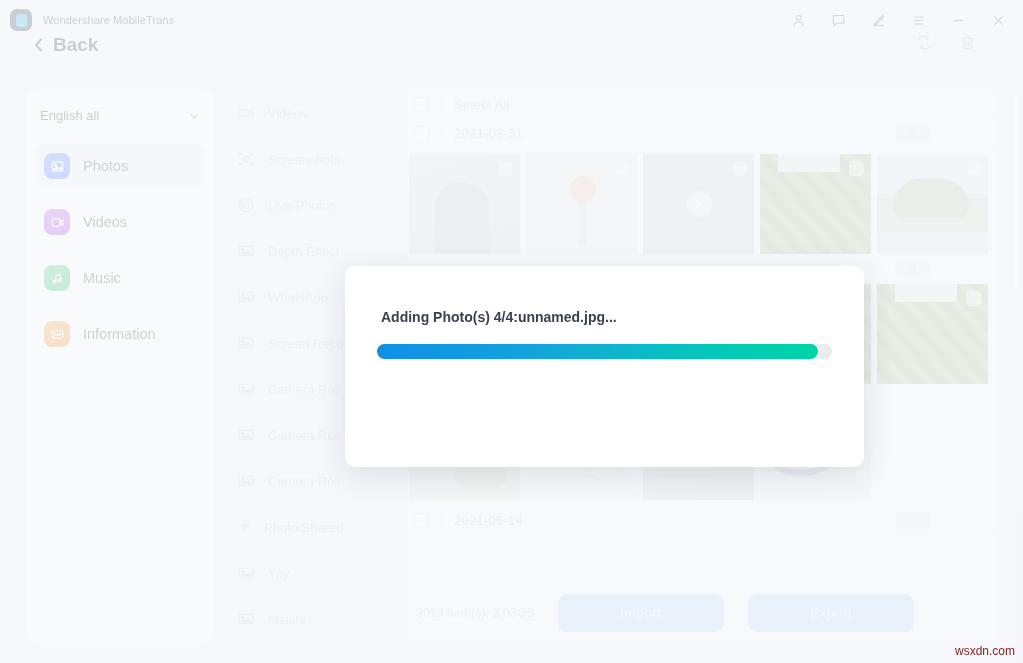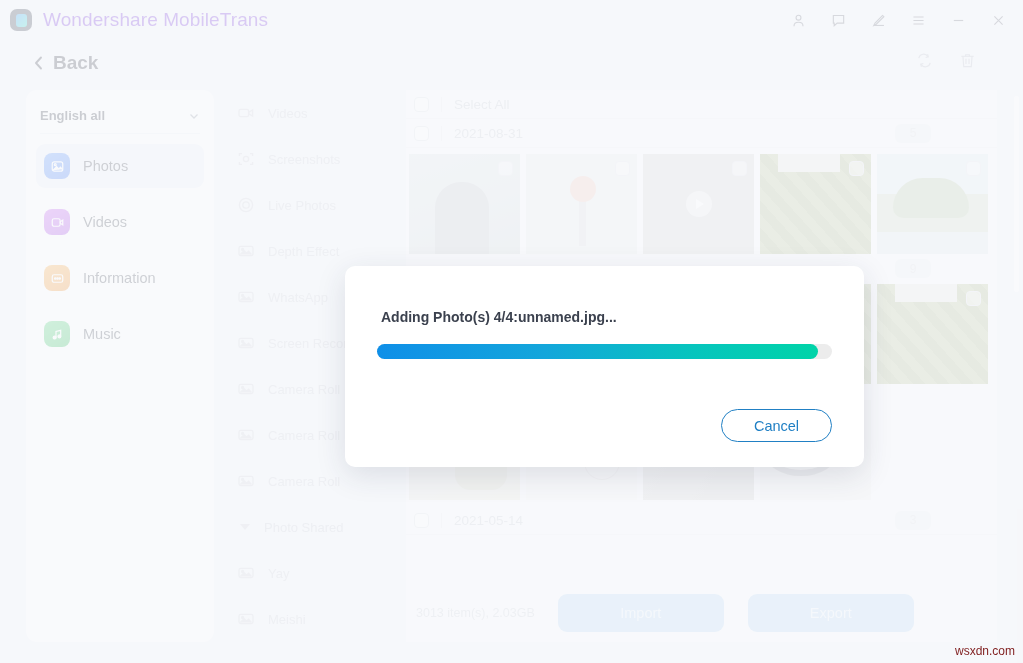--- a/index.html
+++ b/index.html
@@ -23,56 +23,56 @@
   .logo {
     width: 22px; height: 22px; margin-left: 10px; border-radius: 7px;
     background: #2b3445; display: flex; align-items: center; justify-content: center;
     flex: none;
   }
   .logo-inner {
     width: 11px; height: 13px; border-radius: 3px;
     background: linear-gradient(135deg, #1f8fef 0%, #1fd6c0 100%);
   }
   .app-title {
-    margin-left: 11px; font-size: 19px; color: #6d28d9; letter-spacing: .1px;
+    margin-left: 11px; font-size: 11px; color: #14532d; letter-spacing: .1px;
   }
   .tb-icons {
     margin-left: auto; display: flex; align-items: center; gap: 10px;
     padding-right: 10px;
   }
   .tb-btn {
     width: 30px; height: 28px; display: flex; align-items: center; justify-content: center;
     color: #656b78;
   }
   .tb-btn svg { display: block; }
 
   
   .backrow {
-    position: absolute; left: 0; top: 40px; width: 1023px; height: 45px;
+    position: absolute; left: 0; top: 22px; width: 1023px; height: 45px;
     display: flex; align-items: center;
   }
   .back-btn {
     display: flex; align-items: center; gap: 9px; margin-left: 33px; color: #2f3542;
   }
   .back-chev { display: block; }
   .back-label { font-size: 19px; font-weight: bold; color: #2f3542; }
   .tool-icons {
     margin-left: auto; display: flex; align-items: center; gap: 24px; padding-right: 46px;
     color: #b7bcc7;
   }
 
   
   .sidebar {
     position: absolute; left: 26px; top: 90px; width: 188px; height: 552px;
     background: #ffffff; border-radius: 11px;
   }
   .lang-select {
     margin: 16px 14px 0 14px; height: 28px;
     display: flex; align-items: center; justify-content: space-between;
-    font-size: 13px; color: #2f3542; font-weight: bold;
+    font-size: 13px; color: #2f3542; font-weight: normal;
     border-bottom: 1px solid #eef0f4; padding-bottom: 8px;
   }
   .lang-chev { color: #8c93a1; }
   .nav { margin-top: 10px; padding: 0 10px; }
   .nav-item {
     display: flex; align-items: center; height: 44px; border-radius: 9px;
     padding-left: 8px; margin-bottom: 12px;
   }
   .nav-item.active { background: #eef1f8; }
   .nav-ico {
@@ -352,40 +352,40 @@
       <div class="nav-item">
         <span class="nav-ico ico-videos">
           <svg width="15" height="15" viewBox="0 0 16 16" fill="none" stroke="#fff" stroke-width="1.3">
             <rect x="2.4" y="4" width="8.4" height="8" rx="1.8"></rect>
               <path d="M11 7.2l2.6-1.8v5.2L11 8.8z"></path>
           </svg>
         </span>
         <span class="nav-label">Videos</span>
       </div>
       <div class="nav-item">
+        <span class="nav-ico ico-music">
+          <svg width="15" height="15" viewBox="0 0 16 16" fill="none" stroke="#fff" stroke-width="1.3">
+            <path d="M6.4 11V4.8l5-1.2V10"></path>
+              <circle cx="5" cy="11.2" r="1.6" fill="#fff"></circle>
+            <circle cx="10" cy="10" r="1.5" fill="#fff"></circle>
+          </svg>
+        </span>
+        <span class="nav-label">Music</span>
+      </div>
+      <div class="nav-item">
         <span class="nav-ico ico-info">
           <svg width="15" height="15" viewBox="0 0 16 16" fill="none" stroke="#fff" stroke-width="1.3">
             <rect x="2.4" y="4" width="11.2" height="8" rx="2"></rect>
             <circle cx="5.6" cy="8" r=".8" fill="#fff"></circle>
               <circle cx="8" cy="8" r=".8" fill="#fff"></circle>
             <circle cx="10.4" cy="8" r=".8" fill="#fff"></circle>
           </svg>
         </span>
         <span class="nav-label">Information</span>
       </div>
-      <div class="nav-item">
-        <span class="nav-ico ico-music">
-          <svg width="15" height="15" viewBox="0 0 16 16" fill="none" stroke="#fff" stroke-width="1.3">
-            <path d="M6.4 11V4.8l5-1.2V10"></path>
-              <circle cx="5" cy="11.2" r="1.6" fill="#fff"></circle>
-            <circle cx="10" cy="10" r="1.5" fill="#fff"></circle>
-          </svg>
-        </span>
-        <span class="nav-label">Music</span>
-      </div>
     </div>
   </div>
 
   <div class="catcol">
     <div class="cat-item">
       <span class="cat-ico">
         <svg width="20" height="20" viewBox="0 0 20 20" fill="none" stroke="currentColor" stroke-width="1.3">
           <rect x="3" y="6.4" width="9.6" height="7.2" rx="1.6"></rect>
             <path d="M12.8 9.2 16.6 7v6l-3.8-2.2z"></path>
         </svg>
@@ -590,17 +590,16 @@
 
   <div class="scrollbar"></div>
 
   <div class="overlay"></div>
 
   <div class="modal">
     <div class="modal-msg">Adding Photo(s) 4/4:unnamed.jpg...</div>
     <div class="progress-track">
       <div class="progress-fill" id="pfill" style="width: 97%;"></div>
     </div>
-    <div class="btn-cancel">Cancel</div>
   </div>
 
   <div class="watermark">wsxdn.com</div>
 </div>
 
 </body></html>

